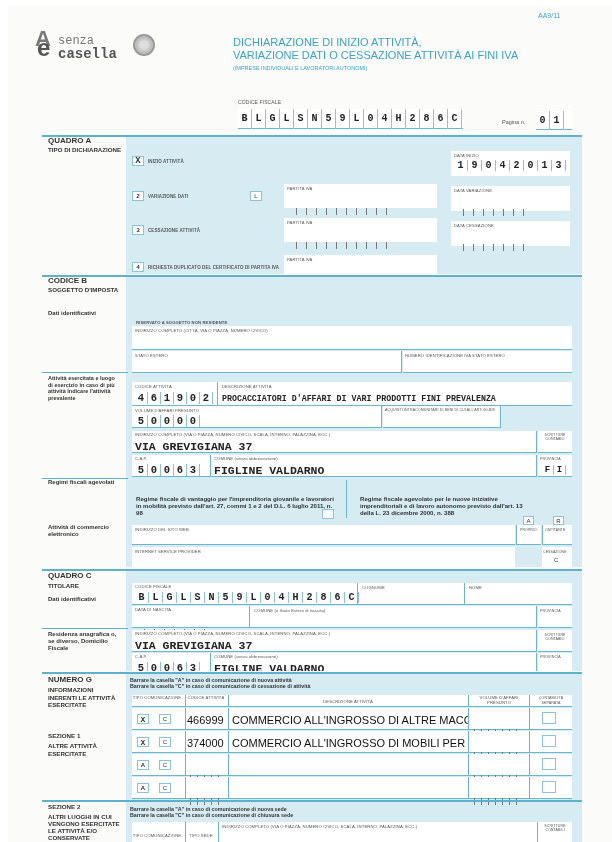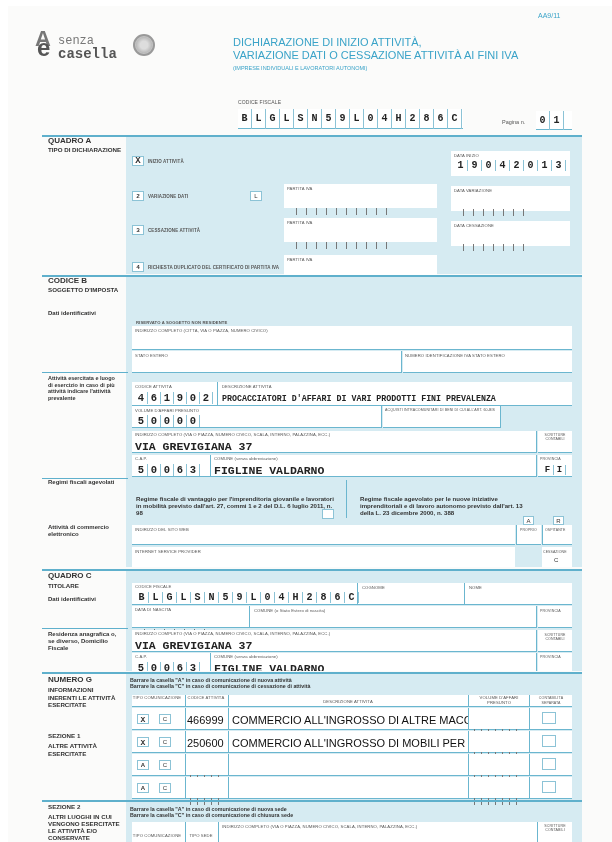--- a/index.html
+++ b/index.html
@@ -327,21 +327,21 @@
     <div class="abs g-row-text" style="left:100px;top:6px;width:236px;">COMMERCIO ALL'INGROSSO DI ALTRE MACCHINE ED ATTR</div>
     <div class="vr" style="left:336px;top:0;height:22px;"></div>
     <div class="abs" style="left:342px;top:10px;"><span class="tick" style="margin-right:6px;"></span><span class="tick" style="margin-right:6px;"></span><span class="tick" style="margin-right:6px;"></span><span class="tick" style="margin-right:6px;"></span><span class="tick" style="margin-right:6px;"></span><span class="tick" style="margin-right:6px;"></span><span class="tick" style="margin-right:6px;"></span></div>
     <div class="vr" style="left:397px;top:0;height:22px;"></div>
     <div class="box" style="left:410px;top:4px;width:14px;height:12px;"></div>
       </div>
       <div class="abs white" style="left: 124px; top: 725px; width: 440px; height: 22px; border-bottom: 1px solid rgb(107, 182, 207);">
     <div class="box" style="left:5px;top:6px;width:12px;height:10px;font-weight:bold;font-size:8px;font-family:'Liberation Mono',monospace;">X</div>
     <div class="box" style="left:27px;top:6px;width:12px;height:10px;">C</div>
     <div class="vr" style="left:53px;top:0;height:22px;"></div>
-    <div class="abs g-row-text" style="left:55px;top:6px;width:40px;">250600</div>
+    <div class="abs g-row-text" style="left:55px;top:6px;width:40px;">374000</div>
 
     <div class="vr" style="left:96px;top:0;height:22px;"></div>
     <div class="abs g-row-text" style="left:100px;top:6px;width:236px;">COMMERCIO ALL'INGROSSO DI MOBILI PER UFFICIO E N</div>
     <div class="vr" style="left:336px;top:0;height:22px;"></div>
     <div class="abs" style="left:342px;top:10px;"><span class="tick" style="margin-right:6px;"></span><span class="tick" style="margin-right:6px;"></span><span class="tick" style="margin-right:6px;"></span><span class="tick" style="margin-right:6px;"></span><span class="tick" style="margin-right:6px;"></span><span class="tick" style="margin-right:6px;"></span><span class="tick" style="margin-right:6px;"></span></div>
     <div class="vr" style="left:397px;top:0;height:22px;"></div>
     <div class="box" style="left:410px;top:4px;width:14px;height:12px;"></div>
       </div>
       <div class="abs white" style="left: 124px; top: 748px; width: 440px; height: 22px; border-bottom: 1px solid rgb(107, 182, 207);">
     <div class="box" style="left:5px;top:6px;width:12px;height:10px;font-weight:bold;font-size:6px;font-family:'Liberation Sans',sans-serif;">A</div>

